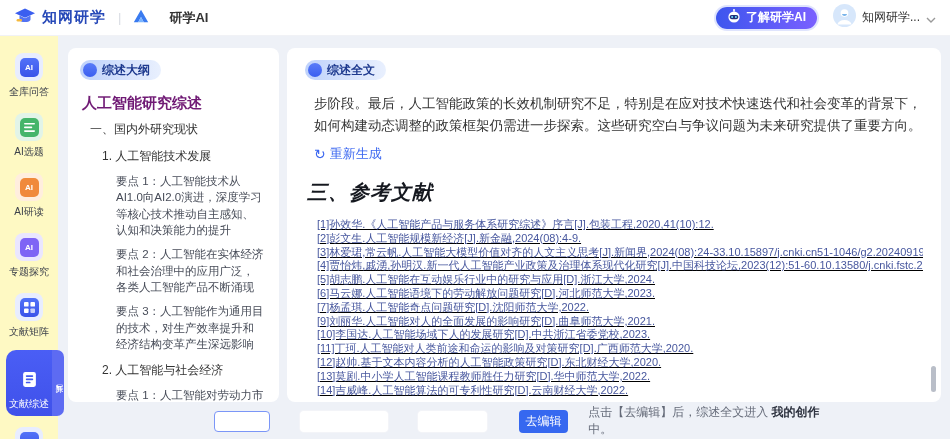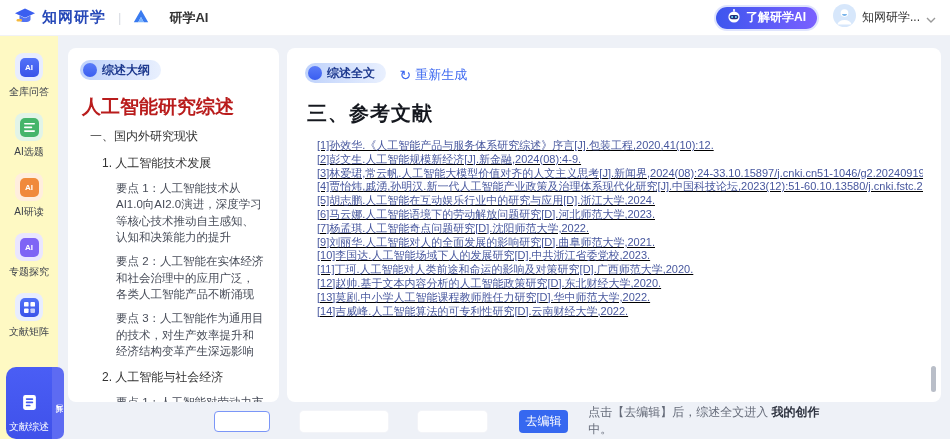--- a/index.html
+++ b/index.html
@@ -27,52 +27,52 @@
   .side-item { width:100%; display:flex; flex-direction:column; align-items:center;
     padding:3px 0; cursor:pointer; position:relative; }
   .tile { width:28px; height:28px; border-radius:8px; display:flex; align-items:center; justify-content:center; }
   .tile-inner { width:19px; height:19px; border-radius:5px; display:flex; align-items:center; justify-content:center;
     color:#fff; font-size:8px; font-weight:bold; }
   .t-blue   { background:#e8edff; } .ti-blue  { background:linear-gradient(180deg,#5272f8,#3a53e9); }
   .t-green  { background:#e2f4e8; } .ti-green { background:#45b56a; }
   .t-orange { background:#ffeede; } .ti-orange{ background:#f08a3c; }
   .t-purple { background:#eae6ff; } .ti-purple{ background:#7e64f5; }
   .side-label { font-size:10px; color:#3a3f4a; margin-top:4px; white-space:nowrap; }
-  .side-item.active { width:46px; margin:17px; padding:21px 0 5px;
+  .side-item.active { width:46px; margin:0; padding:15px 0 5px;
     background:linear-gradient(180deg,#4a5ef5,#3f51ea); border-radius:10px 0 0 10px; }
   .side-item.active .side-label { color:#fff; }
   .expand-flap { position:absolute; right:-12px; top:0; width:12px; height:100%;
     background:#5d6bf2; border-radius:0 7px 7px 0; display:flex; flex-direction:column;
     align-items:center; justify-content:center; gap:2px; cursor:pointer; }
   .vtext { writing-mode:vertical-rl; font-size:8px; color:#fff; letter-spacing:1px; }
   .flap-arrow { font-size:6px; color:#fff; transform:scale(.8); }
 
   
   .card { position:absolute; background:#fff; border-radius:8px; overflow:hidden; }
   .outline-card { left:68px; top:48px; width:211px; height:354px; padding:12px 12px; }
   .fulltext-card { left:287px; top:48px; width:654px; height:354px; padding:12px 18px; }
 
   .badge { display:inline-flex; align-items:center; height:20px; padding:0 11px 0 3px;
     border-radius:11px; background:linear-gradient(90deg,#bfd2fb,#e9f0fe);
     font-size:12px; font-weight:bold; color:#1e3a8f; }
   .badge-dot { width:14px; height:14px; border-radius:50%;
     background:linear-gradient(180deg,#5a7cf8,#3a5ef0); margin-right:5px; }
 
   
-  .outline-title { font-size:19px; font-weight:bold; color:#b91c1c; margin:13px 0 4px 2px; }
+  .outline-title { font-size:15px; font-weight:bold; color:#701a75; margin:13px 0 4px 2px; }
   .ol-l1 { font-size:12px; color:#333; margin:8px 0 4px 10px; }
   .ol-l2 { font-size:12px; color:#333; margin:10px 0 2px 22px; }
   .ol-point { font-size:11.5px; color:#474c58; line-height:1.42; margin:8px 2px 8px 36px; }
 
   
   .para { font-size:13.5px; color:#333; line-height:22px; margin:12px 0 2px 9px; }
   .regen { display:inline-flex; align-items:center; gap:4px; color:#3a66f0; font-size:13px;
     margin:6px 0 0 9px; cursor:pointer; }
   .regen-icon { font-size:14px; line-height:1; }
-  .ref-heading { font-size:20px; font-weight:bold; color:#15181f; margin:16px 0 12px 2px; letter-spacing:1px; }
+  .ref-heading { font-size:20px; font-weight:bold; color:#15181f; margin:16px 0 12px 2px; letter-spacing:1px;font-style:italic; }
   .ref-list { margin-left:12px;text-decoration:underline; }
   .ref-item { font-size:11px; color:#47579e; line-height:13.8px; cursor:pointer; white-space:nowrap;
     overflow:hidden; }
   .scroll-thumb { position:absolute; right:5px; top:318px; width:5px; height:26px;
     background:#b9bec8; border-radius:3px; cursor:pointer; }
 
   
   .bottom-bar { position:absolute; left:58px; bottom:0; width:776px; height:36px;
     background:#eef1f7; display:flex; align-items:center; }
   .ph-box { height:21px; background:#fff; border-radius:4px; }
@@ -223,20 +223,21 @@
   <div class="ol-l2">2. 人工智能与社会经济</div>
   <div class="ol-point">要点 1：人工智能对劳动力市场的替代与赋能效应并存，引发社会收入分配差距扩大的担忧</div>
   
 </div>
 
 <div class="card fulltext-card">
   <span class="badge">
     <span class="badge-dot"></span>
     <span>综述全文</span>
   </span>
+  <div class="para">步阶段。最后，人工智能政策的长效机制研究不足，特别是在应对技术快速迭代和社会变革的背景下，如何构建动态调整的政策框架仍需进一步探索。这些研究空白与争议问题为未来研究提供了重要方向。</div>
   <div class="regen">
     <span class="regen-icon">↻</span>
     <span>重新生成</span>
   </div>
   <div class="ref-heading">三、参考文献</div>
   <div class="ref-list">
     <div class="ref-item">[1]孙效华.《人工智能产品与服务体系研究综述》序言[J].包装工程,2020,41(10):12.</div>
     <div class="ref-item">[2]彭文生.人工智能规模新经济[J].新金融,2024(08):4-9.</div>
     <div class="ref-item">[3]林爱珺,常云帆.人工智能大模型价值对齐的人文主义思考[J].新闻界,2024(08):24-33.10.15897/j.cnki.cn51-1046/g2.20240919.001.</div>
     <div class="ref-item">[4]贾怡炜,戚湧,孙明汉.新一代人工智能产业政策及治理体系现代化研究[J].中国科技论坛,2023(12):51-60.10.13580/j.cnki.fstc.2023.12.014.</div>

